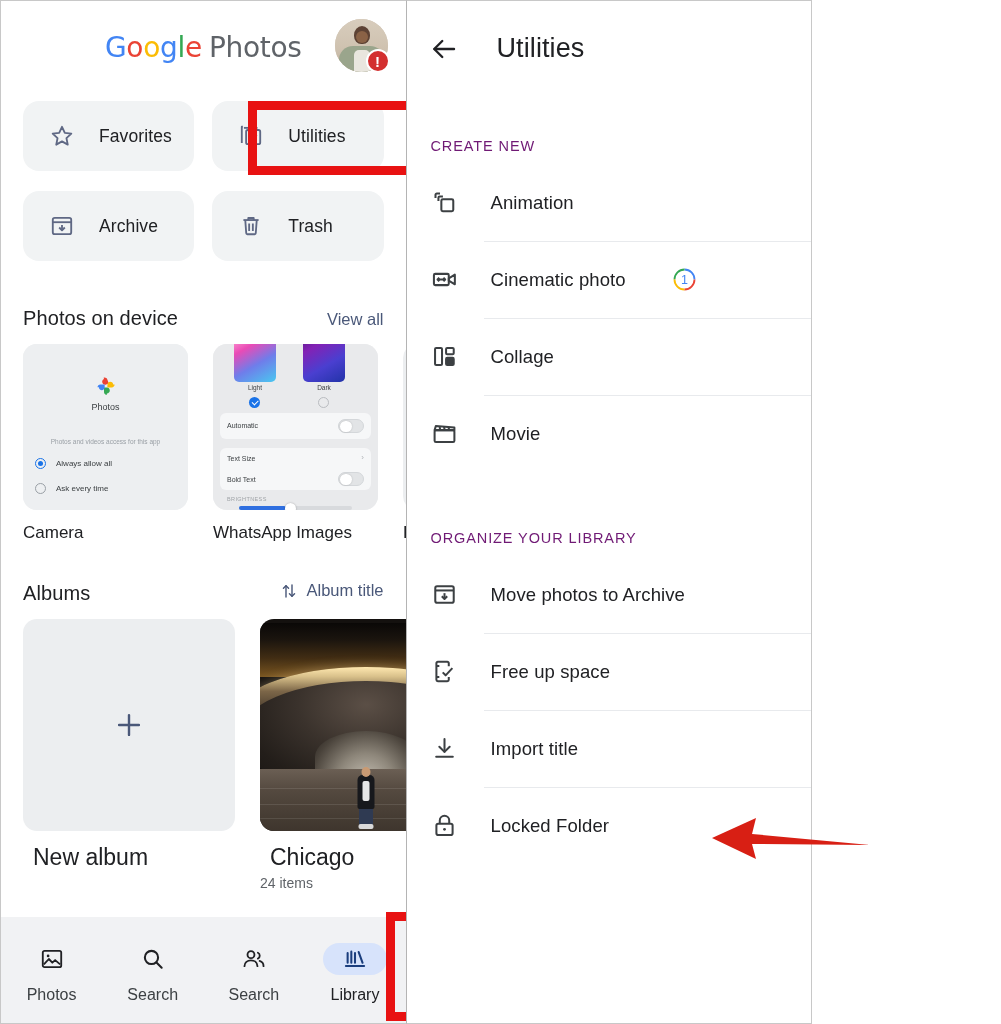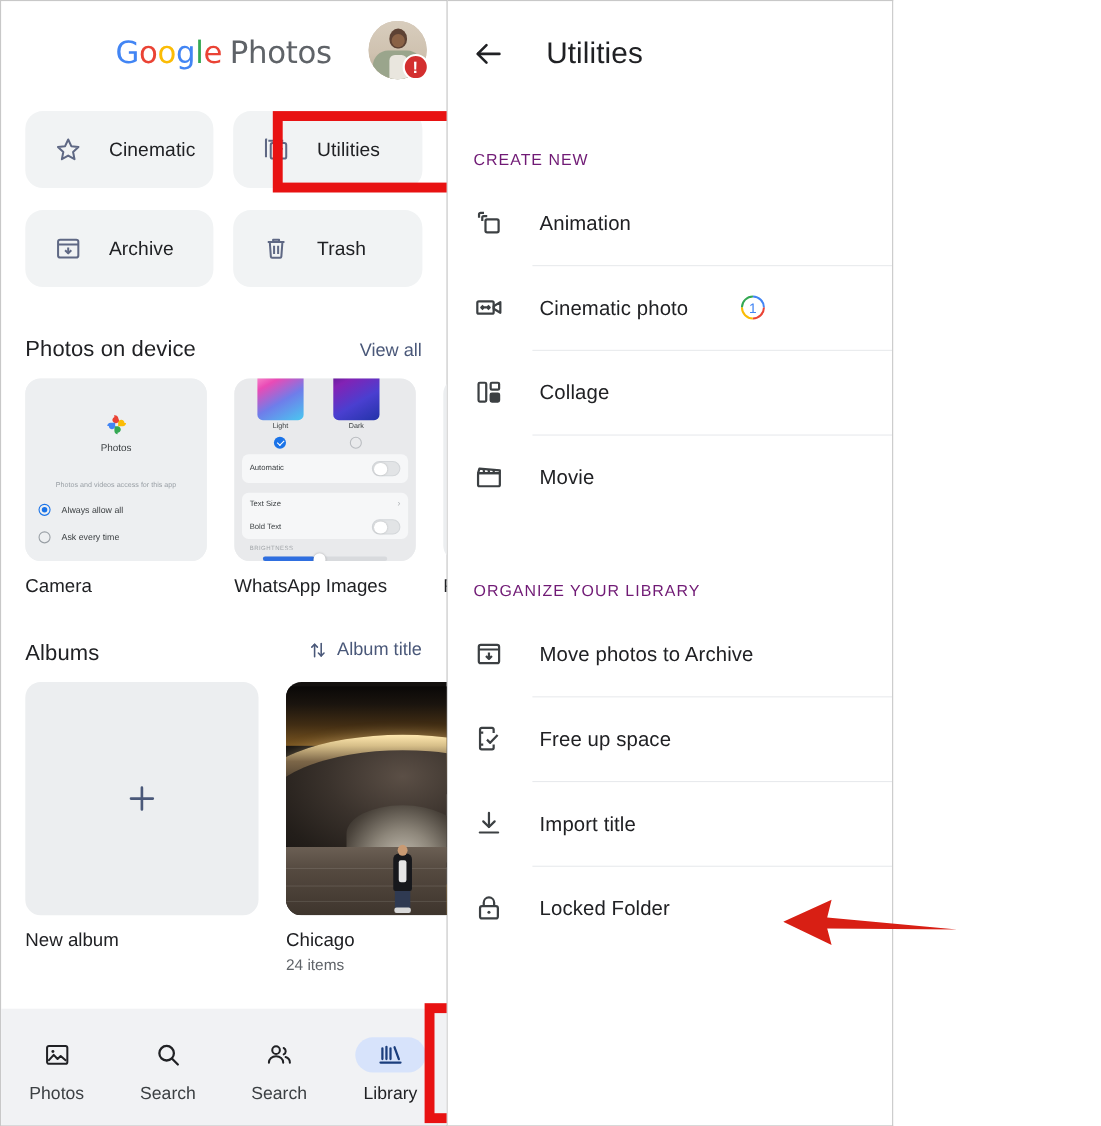--- a/index.html
+++ b/index.html
@@ -158,21 +158,21 @@
   .wa-slider { position:absolute; height:4px; border-radius:2px; background:#d8dadd; }
   .wa-slider .fill { position:absolute; left:0; top:0; bottom:0; width:42%; border-radius:2px; background:#2f6fe0; }
   .wa-knob { position:absolute; width:11px; height:11px; border-radius:50%; background:#fff; box-shadow:0 0 2px rgba(0,0,0,.3); }
 
   
   .alb-row { display:flex; gap:25px; padding:0 22px; margin-top:14px; }
   .alb-item { width:212px; flex:0 0 212px; }
   .alb-thumb { width:212px; height:212px; border-radius:14px; overflow:hidden; position:relative; background:#eceef0; }
   .alb-new { display:flex; align-items:center; justify-content:center; }
   .plus-ico { width:34px; height:34px; color:#4a5879; }
-  .alb-name { margin-top:13px; font-size:17px; color:#202124; }
+  .alb-name { margin-top:13px; font-size:23px; color:#202124;margin-left:10px; }
   .alb-sub { margin-top:4px; font-size:14px; color:#5f6368; }
 
   
   .bean { position:absolute; inset:0; background:#14110f; overflow:hidden; }
   .bean .skyline { position:absolute; left:0; right:0; top:4px; height:54px;
     background:
       linear-gradient(180deg, rgba(10,8,7,1) 0%, rgba(26,20,14,1) 30%, rgba(70,48,20,.9) 65%, rgba(140,98,36,.85) 100%);
   }
   .bean .bldg { position:absolute; bottom:0; background:linear-gradient(180deg,#d6a44e,#8a6526); opacity:.95; }
   .bean .rim { position:absolute; left:-14%; top:48px; width:128%; height:54px;
@@ -267,21 +267,21 @@
     </div>
 
     <div class="quick-grid">
 
       <div class="quick-tile">
         <span class="qicon">
           <svg viewBox="0 0 24 24" fill="none" stroke="currentColor" stroke-width="1.7" stroke-linejoin="round">
               <path d="M12 3.5l2.6 5.6 6 .7-4.5 4.2 1.2 6-5.3-3-5.3 3 1.2-6L3.4 9.8l6-.7z"></path>
             </svg>
         </span>
-        <span class="qlabel">Cinematic</span>
+        <span class="qlabel">Favorites</span>
       </div>
 
       <div class="quick-tile">
         <span class="qicon">
           <svg viewBox="0 0 24 24" fill="none" stroke="currentColor" stroke-width="1.7" stroke-linejoin="round">
               <path d="M4.5 3.5h-1v15"></path>
               <path d="M2.5 5.5"></path>
               <rect x="7.5" y="6.5" width="13" height="13" rx="1.6"></rect>
               <path d="M5.5 4.5h12.5"></path>
               <path d="M10.5 13l2.4 2.4 4.4-4.6"></path>

